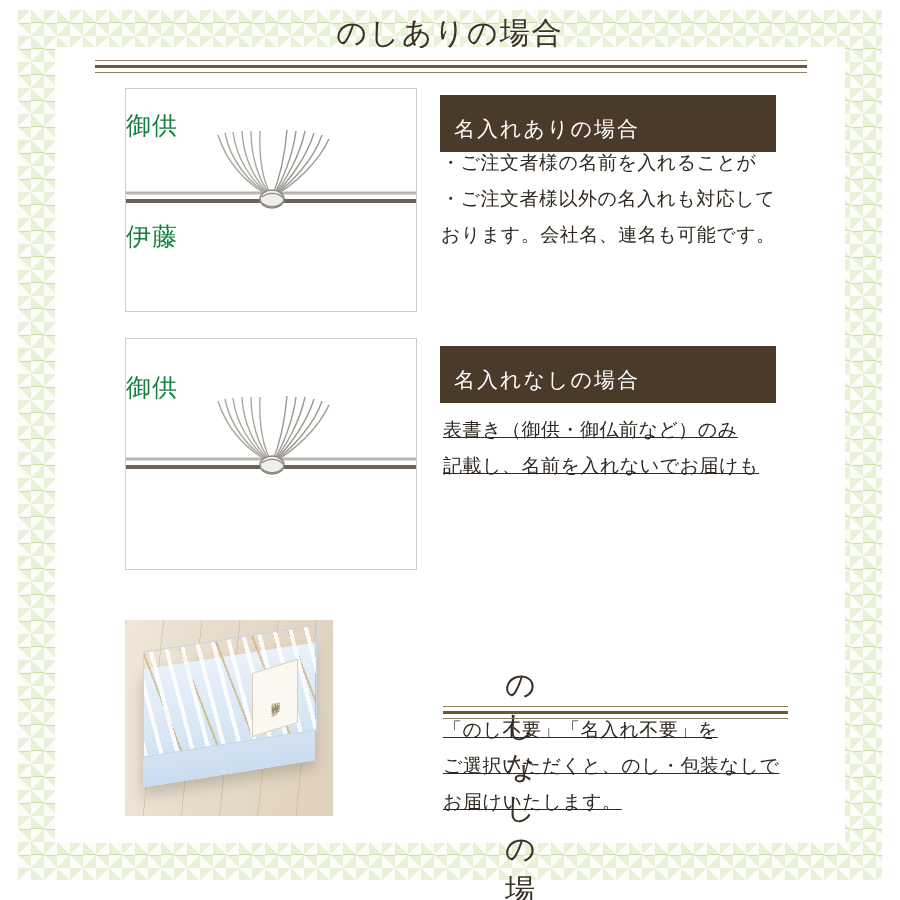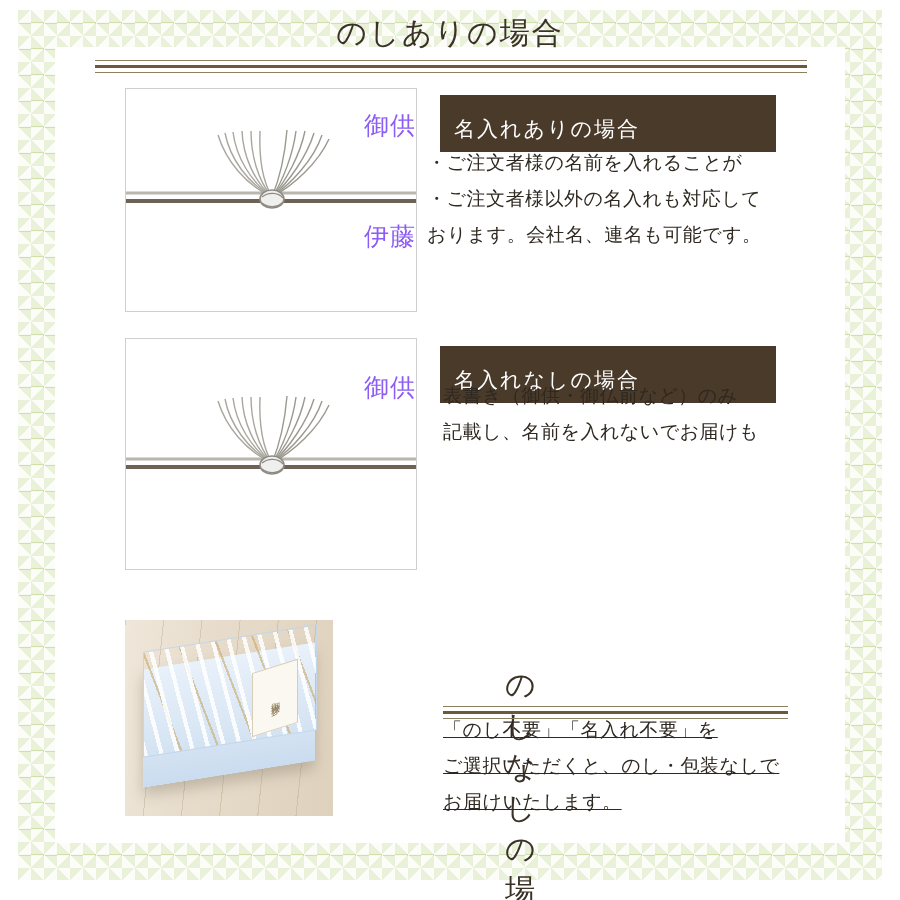--- a/index.html
+++ b/index.html
@@ -84,24 +84,24 @@
   .noshi-card {
     position: absolute;
     box-sizing: border-box;
     background: #ffffff;
     border: 1px solid #cfcfcf;
     overflow: hidden;
   }
   .noshi-kanji {
     position: absolute;
     width: 100%;
-    text-align: right;
+    text-align: left;
     font-size: 25px;
     line-height: 30px;
-    color: #8b5cf6;
+    color: #15803d;
     letter-spacing: 1px;
   }
   .noshi-kanji span { display: block; }
 
   
   .mizuhiki {
     position: absolute;
     left: 0;
     top: 0;
   }
@@ -252,21 +252,21 @@
         <path d="M136 114 C 142 119, 152 119, 157 113" stroke="#8d8a82" stroke-width="1.3" fill="none"></path>
       </svg>
 
       <div class="noshi-kanji" style="top:133px;">
         <span>伊藤</span>
       </div>
     </div>
 
     <div class="bar-heading" style="left:440px; top:95px; width:336px;">名入れありの場合</div>
 
-    <div class="body-text" style="left:427px; top:145px; width:345px;">
+    <div class="body-text" style="left:441px; top:145px; width:345px;">
       <p>・ご注文者様の名前を入れることが</p>
       <p>・ご注文者様以外の名入れも対応して</p>
       <p>おります。会社名、連名も可能です。</p>
     </div>
   </div>
 
   <div class="section">
 
     <div class="noshi-card" style="left:125px; top:338px; width:292px; height:232px;">
 
@@ -298,21 +298,21 @@
         <path d="M136 130 C 142 135, 152 135, 157 129" stroke="#8d8a82" stroke-width="1.3" fill="none"></path>
       </svg>
 
       <div class="noshi-kanji" style="top:150px;">
         <span></span>
       </div>
     </div>
 
     <div class="bar-heading" style="left:440px; top:346px; width:336px;">名入れなしの場合</div>
 
-    <div class="body-text" style="left:443px; top:378px; width:345px;">
+    <div class="body-text" style="left:443px; top:412px; width:345px;text-decoration:underline;">
       <p>表書き（御供・御仏前など）のみ</p>
       <p>記載し、名前を入れないでお届けも</p>
     </div>
   </div>
 
   <div class="section">
 
     <div class="photo" style="left:125px; top:620px; width:208px; height:196px;">
       <div class="table-bg"></div>
       <div class="table-lines"></div>

